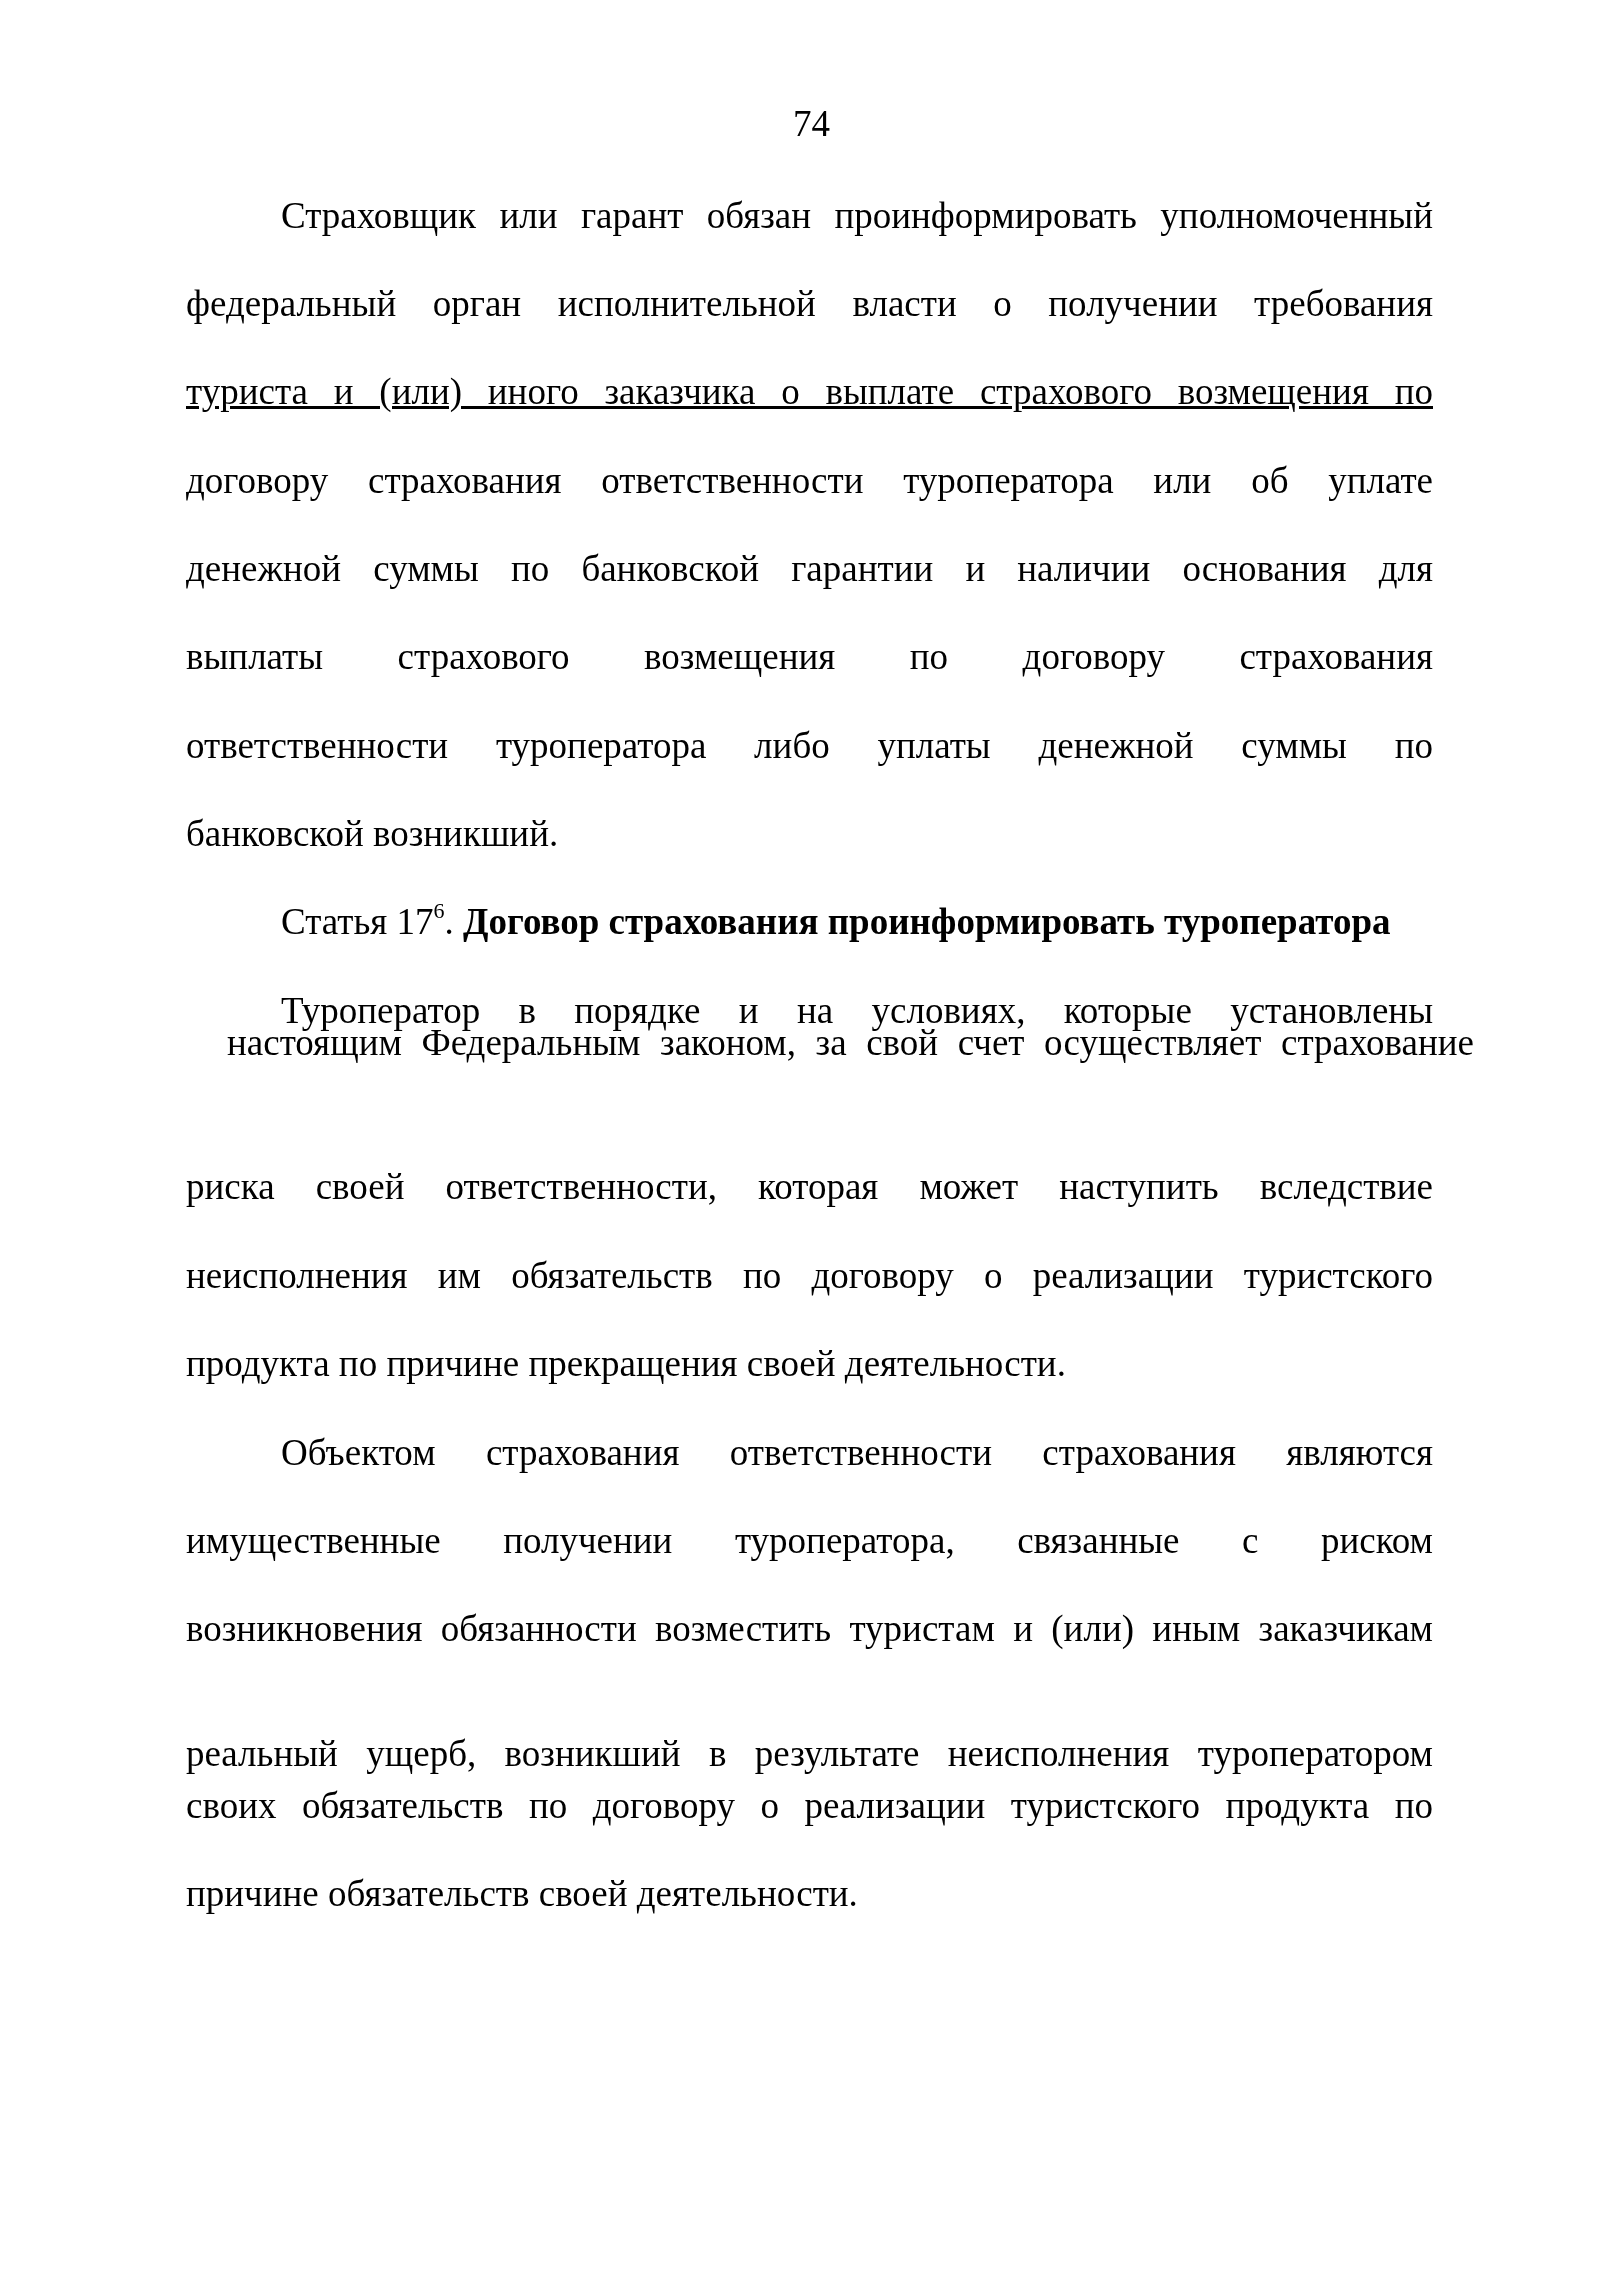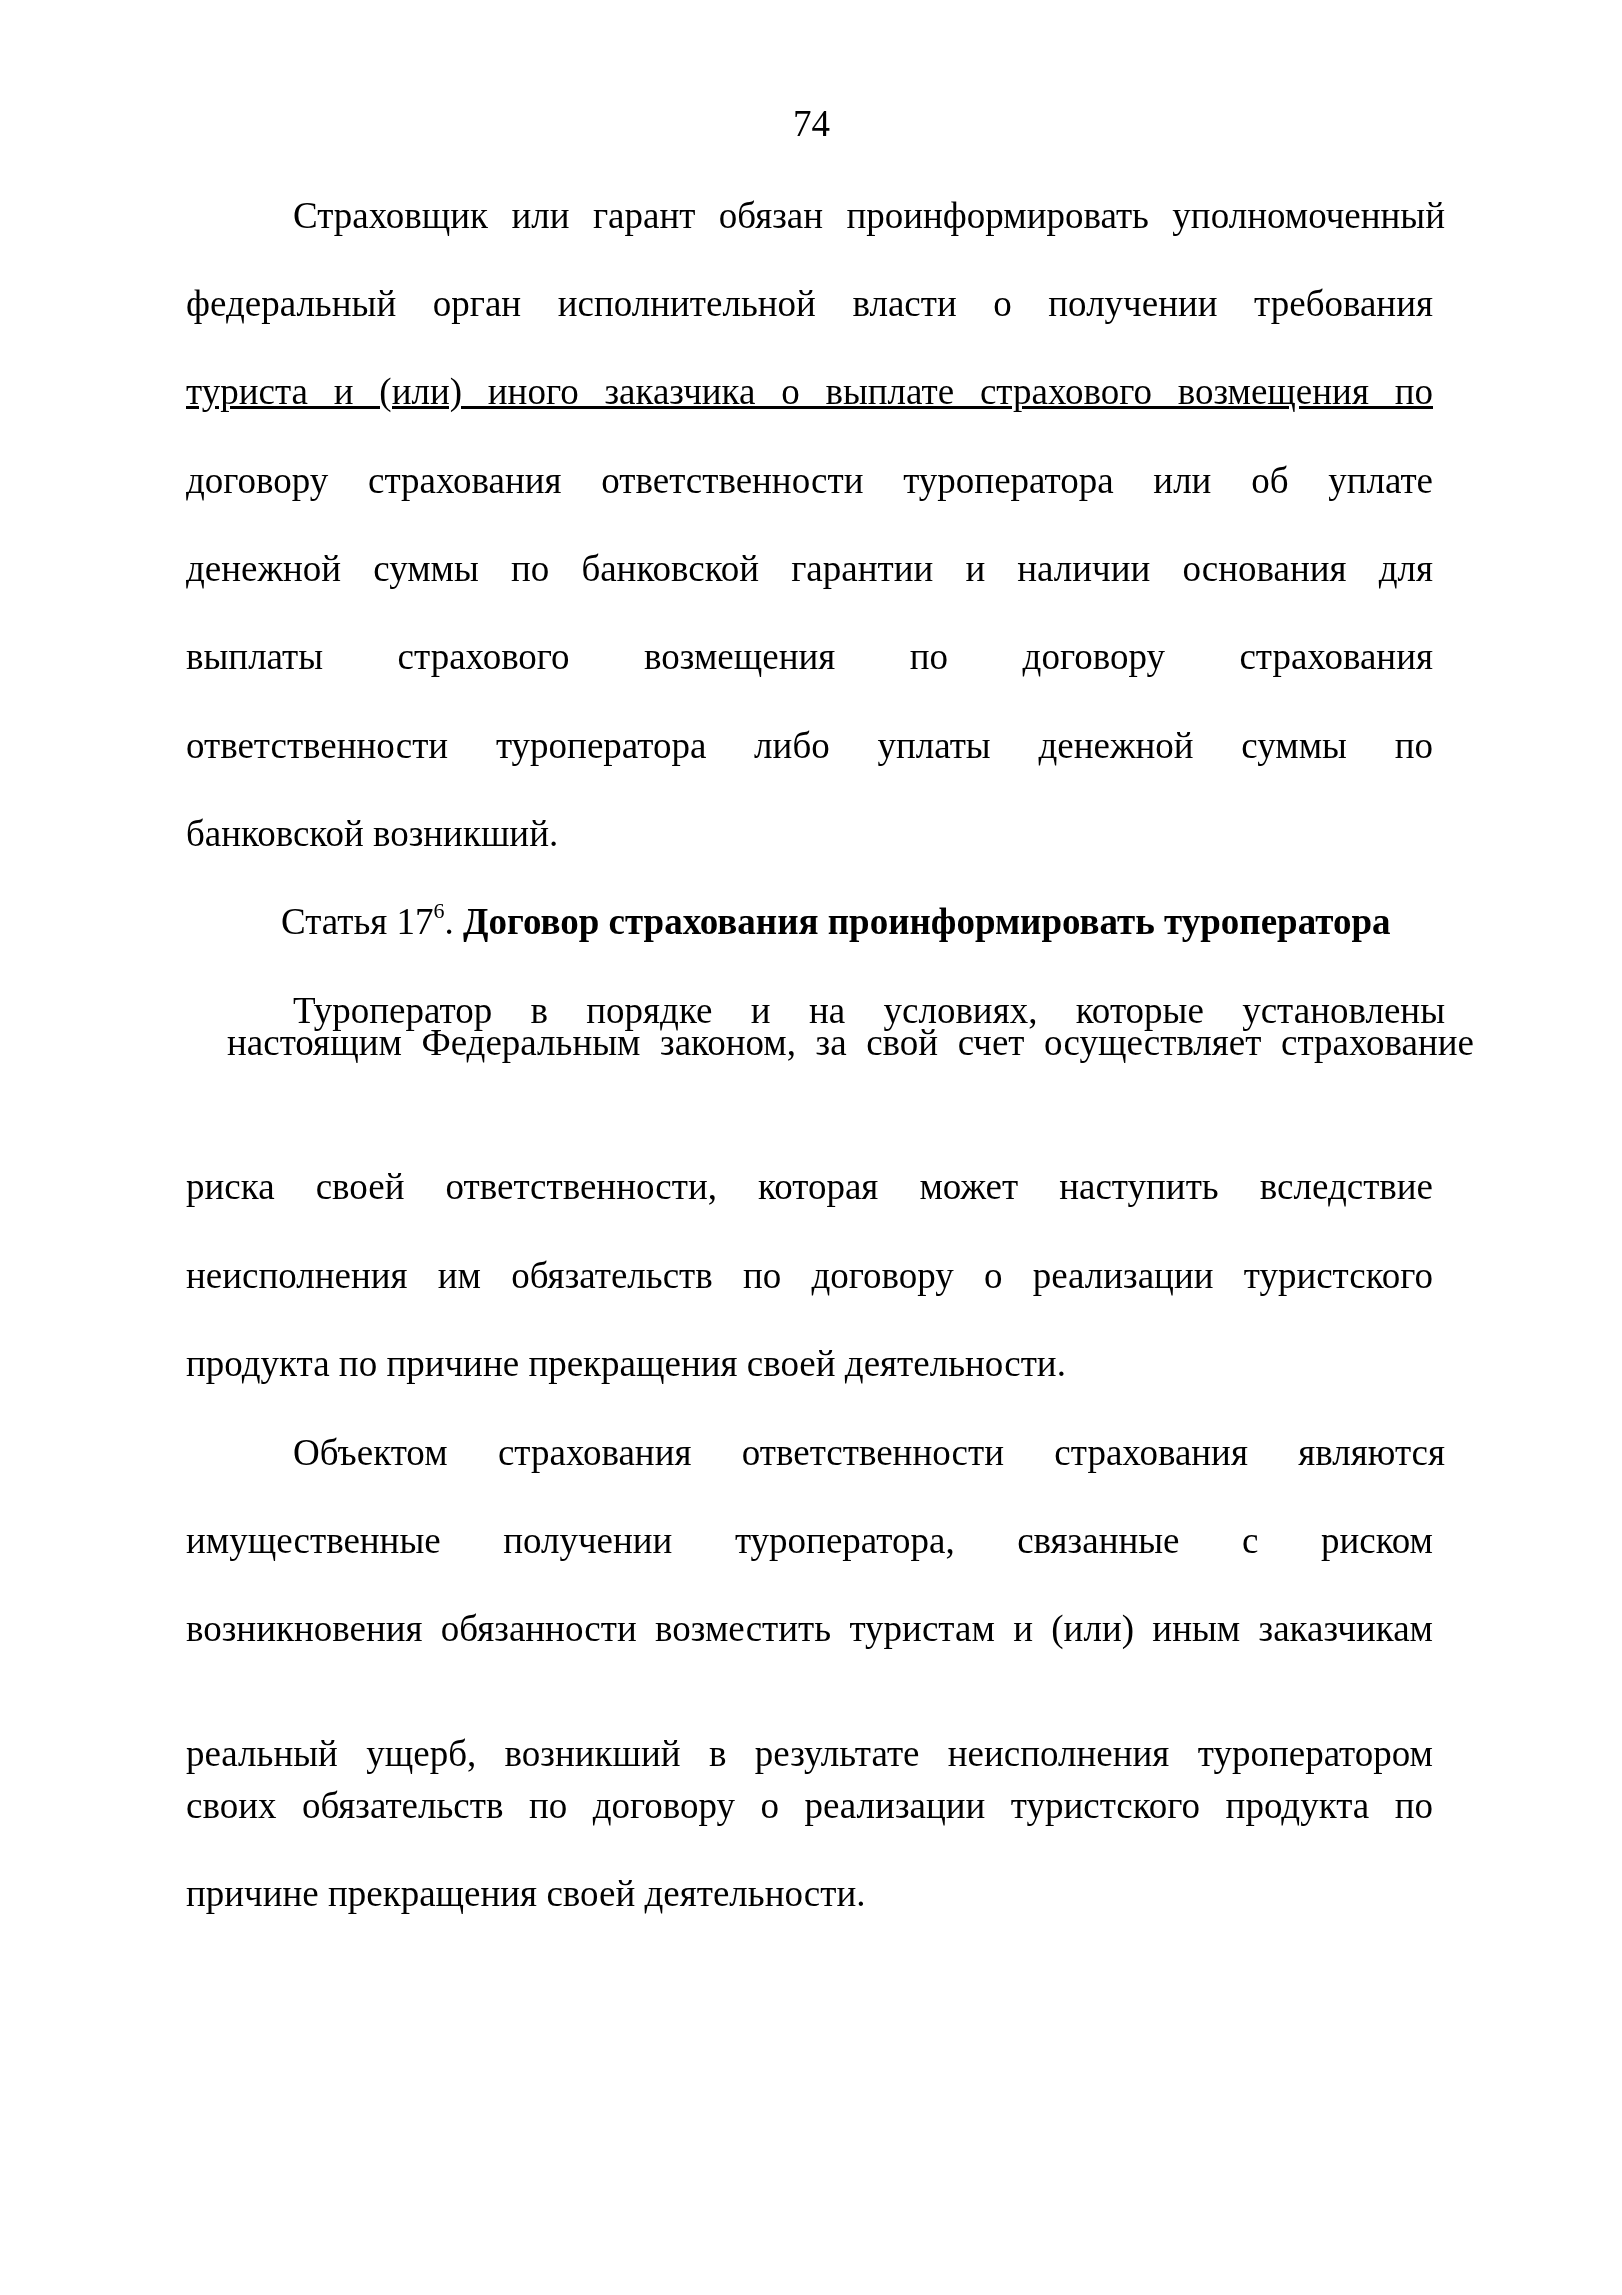--- a/index.html
+++ b/index.html
@@ -30,21 +30,20 @@
       width: 1247px;
       font-size: 37px;
       line-height: 52px;
       white-space: nowrap;
       text-align: justify;
       text-align-last: justify;
     }
     .line.indent {
       left: 281px;
       width: 1152px;
-      margin-left: 12px;
     }
     .line.last {
       text-align: left;
       text-align-last: left;
     }
     .heading {
       position: absolute;
       left: 281px;
       width: 1178px;
       font-size: 37px;
@@ -90,17 +89,17 @@
     <div class="line" style="top:1250px;">неисполнения  им обязательств по договору о реализации туристского</div>
     <div class="line last" style="top:1338px;">продукта по причине прекращения своей деятельности.</div>
   </div>
 
   <div>
     <div class="line indent" style="top:1427px;">Объектом страхования ответственности страхования являются</div>
     <div class="line" style="top:1515px;">имущественные получении туроператора, связанные с риском</div>
     <div class="line" style="top:1603px;">возникновения обязанности возместить туристам и (или) иным заказчикам</div>
     <div class="line" style="top:1692px;margin-top:36px;">реальный ущерб, возникший в результате неисполнения туроператором</div>
     <div class="line" style="top:1780px;">своих обязательств по договору о реализации туристского продукта по</div>
-    <div class="line last" style="top:1868px;">причине прекращения своей деятельности.</div>
+    <div class="line last" style="top:1868px;">причине обязательств своей деятельности.</div>
   </div>
 
 </div>
 
 
 </body></html>

